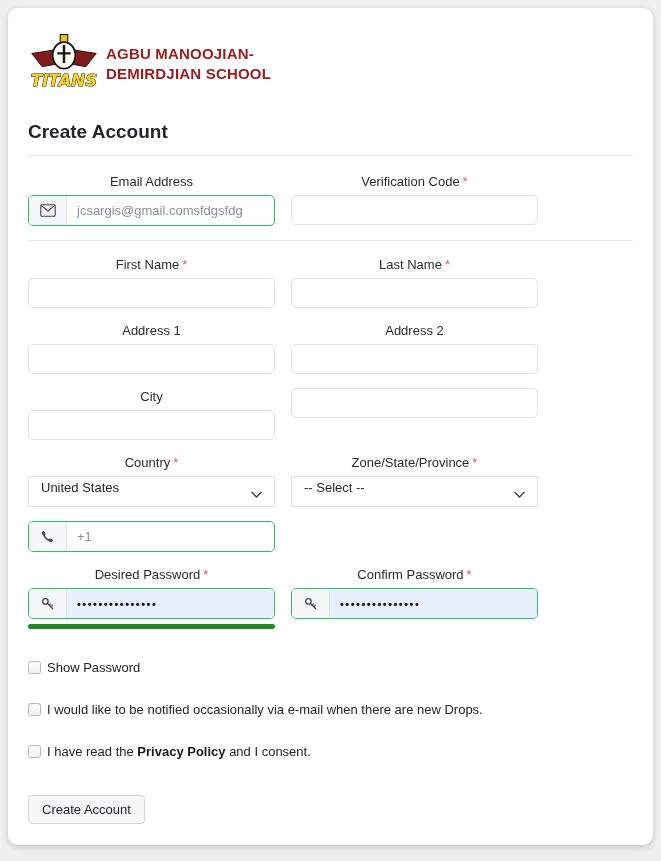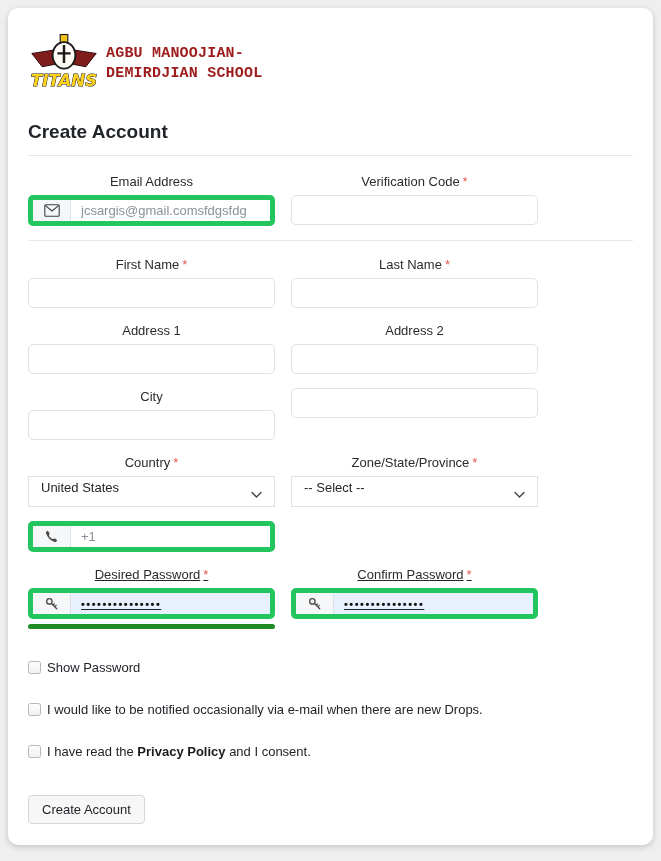--- a/index.html
+++ b/index.html
@@ -21,21 +21,20 @@
   }
   
   .brand-row { display: flex; align-items: center; margin-bottom: 26px; }
   .brand-logo { flex: 0 0 auto; margin-right: 6px; }
   .school-name {
     color: #9e1b1b;
     font-weight: bold;
     font-size: 15px;
     line-height: 1.35;
     letter-spacing: 0.2px;
-    font-family: Liberation Mono, monospace;
   }
   
   .page-title { font-size: 19px; font-weight: bold; color: #212529; margin-bottom: 12px; }
   .divider { border: none; border-top: 1px solid #e8e8e8; margin: 0 0 17px 0; }
   .divider2 { border: none; border-top: 1px solid #e8e8e8; margin: 2px 0 15px 0; }
   
   .row2 { display: grid; grid-template-columns: 247px 247px; column-gap: 16px; margin-bottom: 14px; }
   .field label {
     display: block;
     font-size: 13px;
@@ -56,21 +55,21 @@
     color: #212529;
     background: #fff;
     outline: none;
   }
   .muted-value { color: #8a9099; }
   
   .input-group {
     display: flex;
     width: 100%;
     height: 31px;
-    border: 5px solid #22c55e;
+    border: 1px solid #22c55e;
     border-radius: 5px;
     overflow: hidden;
     background: #fff;
   }
   .addon {
     flex: 0 0 38px;
     background: #f6f7f8;
     border-right: 1px solid #dee2e6;
     display: flex;
     align-items: center;
@@ -263,21 +262,21 @@
             <path d="M3.654 1.328a.678.678 0 0 0-1.015-.063L1.605 2.3c-.483.484-.661 1.169-.45 1.77a17.568 17.568 0 0 0 4.168 6.608 17.569 17.569 0 0 0 6.608 4.168c.601.211 1.286.033 1.77-.45l1.034-1.034a.678.678 0 0 0-.063-1.015l-2.307-1.794a.678.678 0 0 0-.58-.122l-2.19.547a1.745 1.745 0 0 1-1.657-.459L5.482 8.062a1.745 1.745 0 0 1-.46-1.657l.548-2.19a.678.678 0 0 0-.122-.58L3.654 1.328z"></path>
           </svg>
         </span>
         <input type="text" class="muted-value" value="+1" style="">
       </div>
     </div>
     <div></div>
   </div>
 
   
-  <div class="row2" style="margin-bottom:0;text-decoration:underline;">
+  <div class="row2" style="margin-bottom:0;">
     <div class="field">
       <label><span>Desired Password</span><span class="req">*</span></label>
       <div class="input-group pw-group">
         <span class="addon">
           <svg width="14" height="14" viewBox="0 0 16 16" fill="none" stroke="#4a4a4a" stroke-width="1.5" stroke-linecap="round">
             <circle cx="5" cy="5" r="3.1"></circle>
             <path d="M7.4 7.4 L13.4 13.4 M11.2 11.2 L12.8 9.6 M9.3 9.3 L10.7 7.9"></path>
           </svg>
         </span>
         <input type="text" value="•••••••••••••••" style="">

